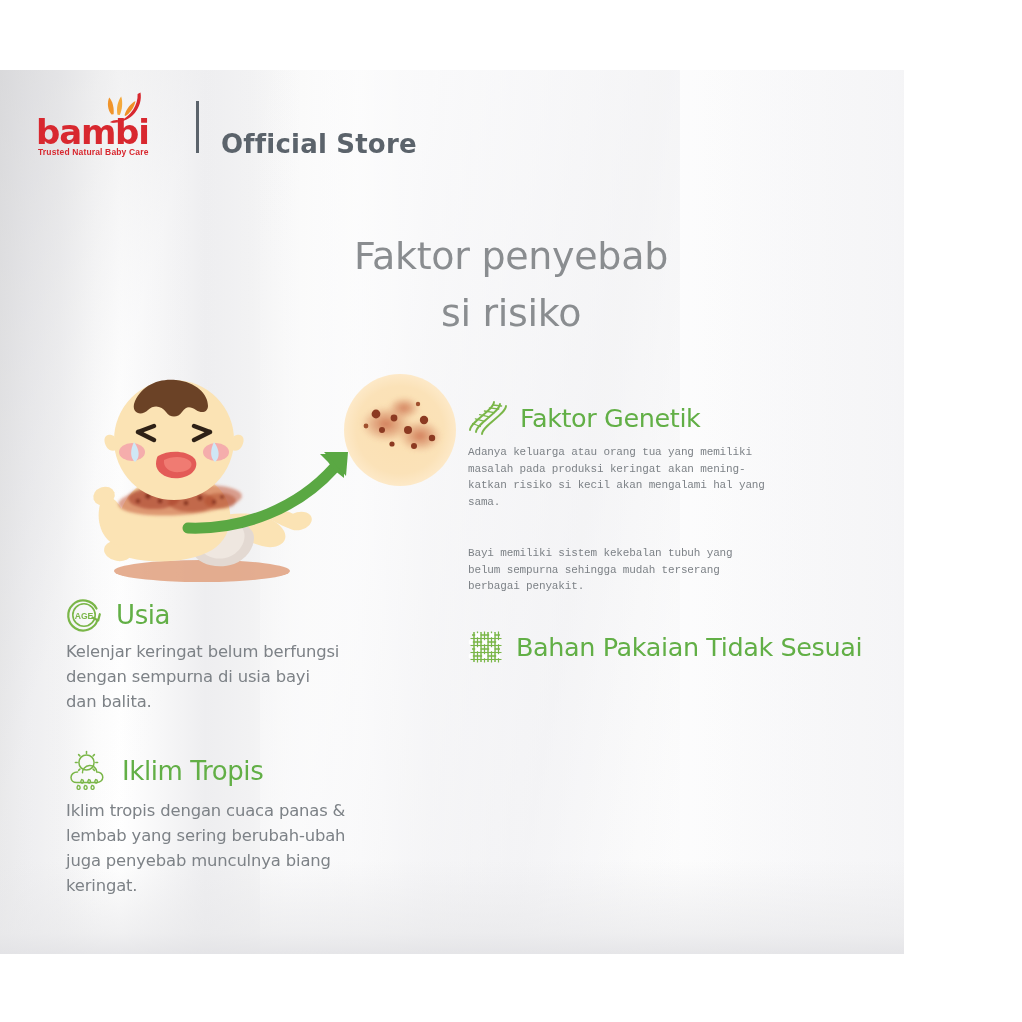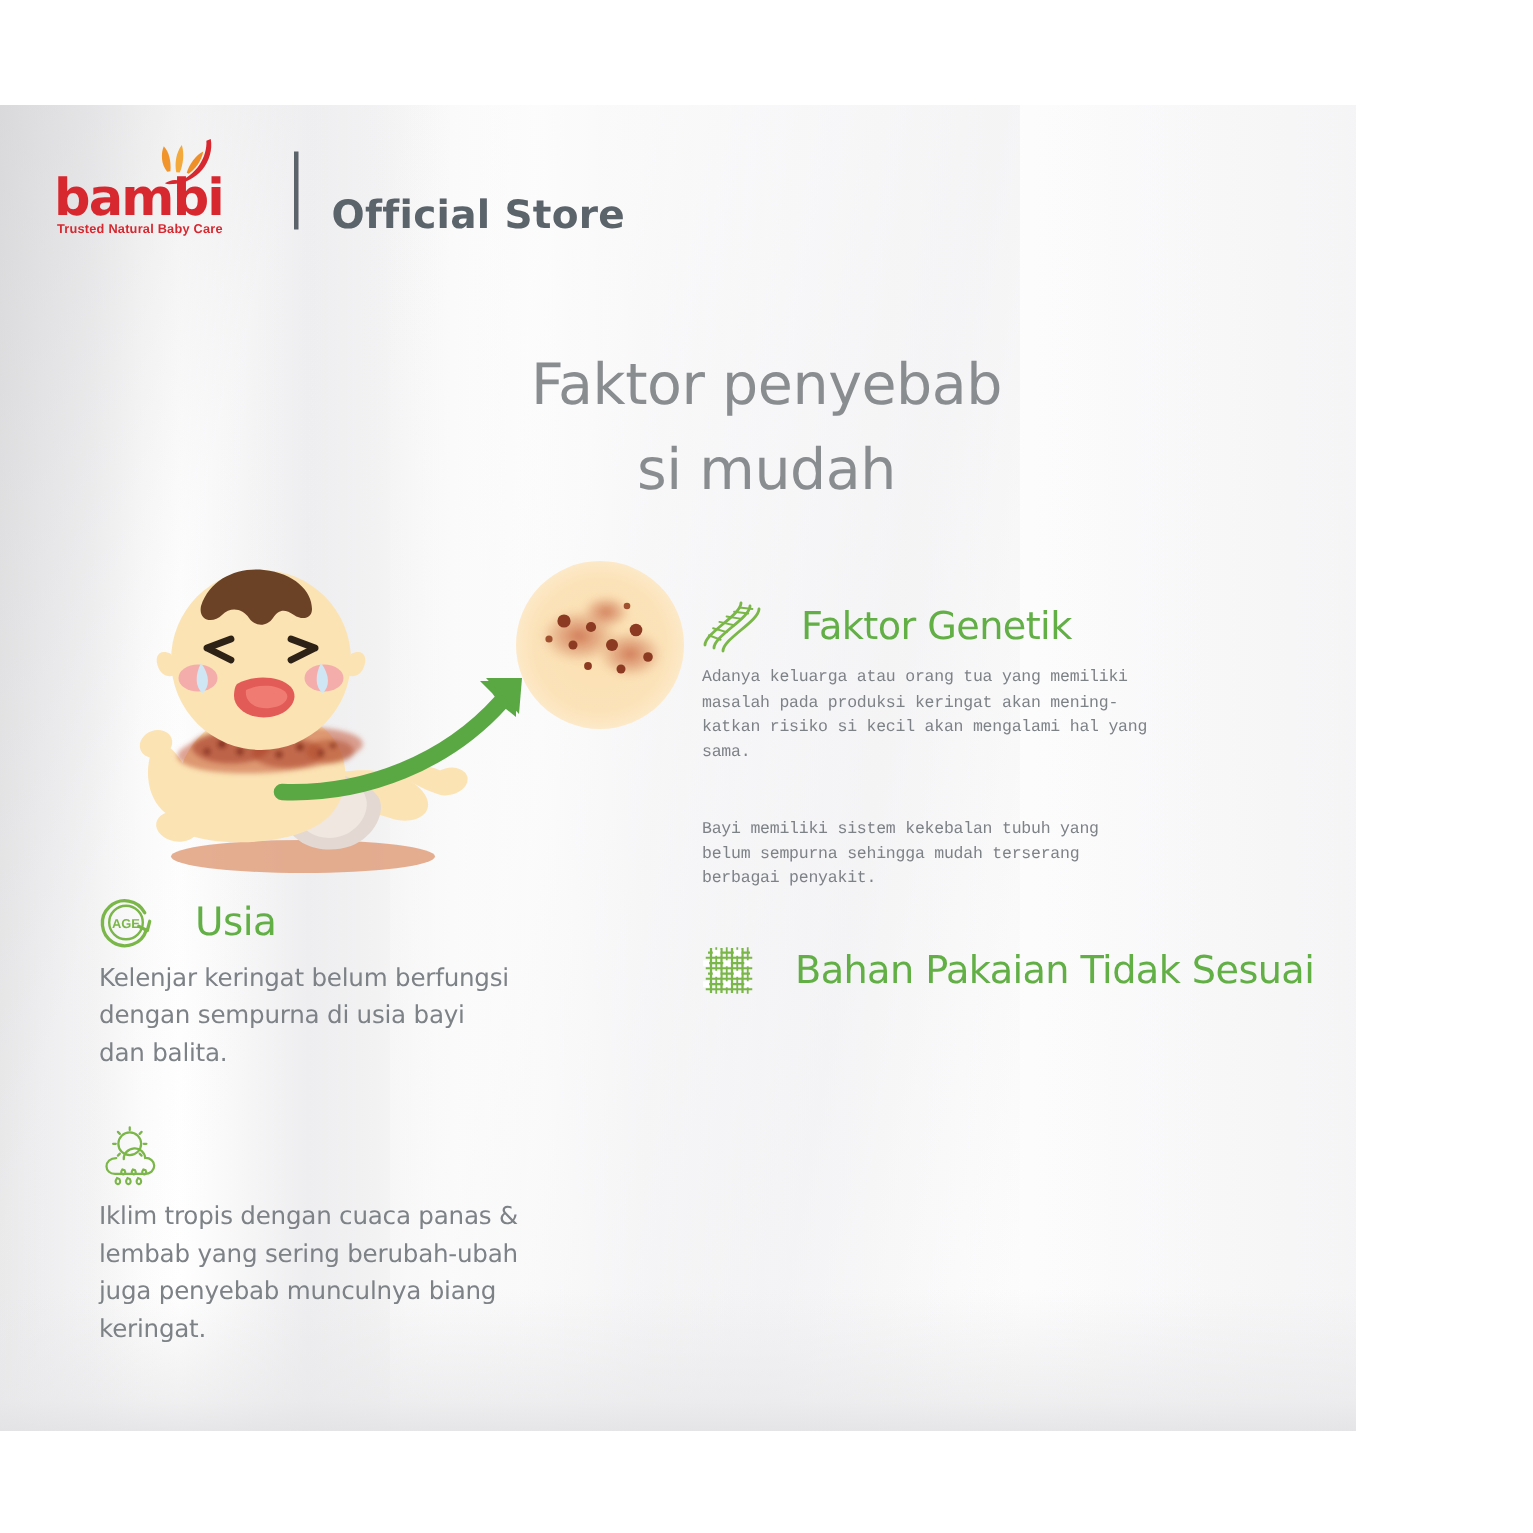--- a/index.html
+++ b/index.html
@@ -175,21 +175,21 @@
     position: absolute;
     left: 468px;
     top: 398px;
     width: 516px;
   }
   .factor { margin-bottom: 26px; }
   .factor:last-child { margin-bottom: 0; }
   .factor-head {
     display: flex;
     align-items: center;
-    gap: 26px;
+    gap: 12px;
     margin-bottom: 6px;
   }
   .factor-icon {
     flex: 0 0 auto;
     display: block;
     line-height: 0;
   }
   .factor-title {
     font-family: "DejaVu Sans", sans-serif;
     font-size: 26px;
@@ -233,21 +233,21 @@
       </svg>
       <div class="logo-word">bambi</div>
       <div class="logo-tag">Trusted Natural Baby Care</div>
     </div>
     <div class="brand-divider"></div>
     <div class="brand-store">Official Store</div>
   </div>
 
   <div class="headline">
     <span>Faktor penyebab</span>
-    <span>si mudah</span>
+    <span>si risiko</span>
   </div>
 
   <svg class="illustration" viewBox="0 0 410 236">
     <defs>
       <radialGradient id="zoomCircle" cx="50%" cy="50%" r="50%">
         <stop offset="0%" stop-color="#fbe0b2"></stop>
         <stop offset="78%" stop-color="#fbe2b8"></stop>
         <stop offset="100%" stop-color="#fde9c8"></stop>
       </radialGradient>
       <radialGradient id="rashBlur" cx="50%" cy="50%" r="50%">
@@ -386,20 +386,21 @@
           </g>
           <g fill="none" stroke="#7ab648" stroke-width="1.4" stroke-linecap="round">
             <path d="M12 36.4 C10.6 38.2 10.8 40.2 12.4 40.4 C14 40.6 14.6 38.8 13.6 37 Z"></path>
             <path d="M19 36.4 C17.6 38.2 17.8 40.2 19.4 40.4 C21 40.6 21.6 38.8 20.6 37 Z"></path>
             <path d="M26 36.4 C24.6 38.2 24.8 40.2 26.4 40.4 C28 40.6 28.6 38.8 27.6 37 Z"></path>
             <path d="M15.6 30.6 C14.4 32.2 14.6 33.8 16 34 C17.4 34.2 17.9 32.6 17 31.1 Z"></path>
             <path d="M22.6 30.6 C21.4 32.2 21.6 33.8 23 34 C24.4 34.2 24.9 32.6 24 31.1 Z"></path>
             <path d="M29.6 30.6 C28.4 32.2 28.6 33.8 30 34 C31.4 34.2 31.9 32.6 31 31.1 Z"></path>
           </g>
         </svg>
+        <div class="factor-title">Iklim Tropis</div>
       </div>
       <div class="factor-body">Iklim tropis dengan cuaca panas &amp;
 lembab yang sering berubah-ubah
 juga penyebab munculnya biang
 keringat.</div>
     </div>
 
   </div>
 
   <div class="col-right">

